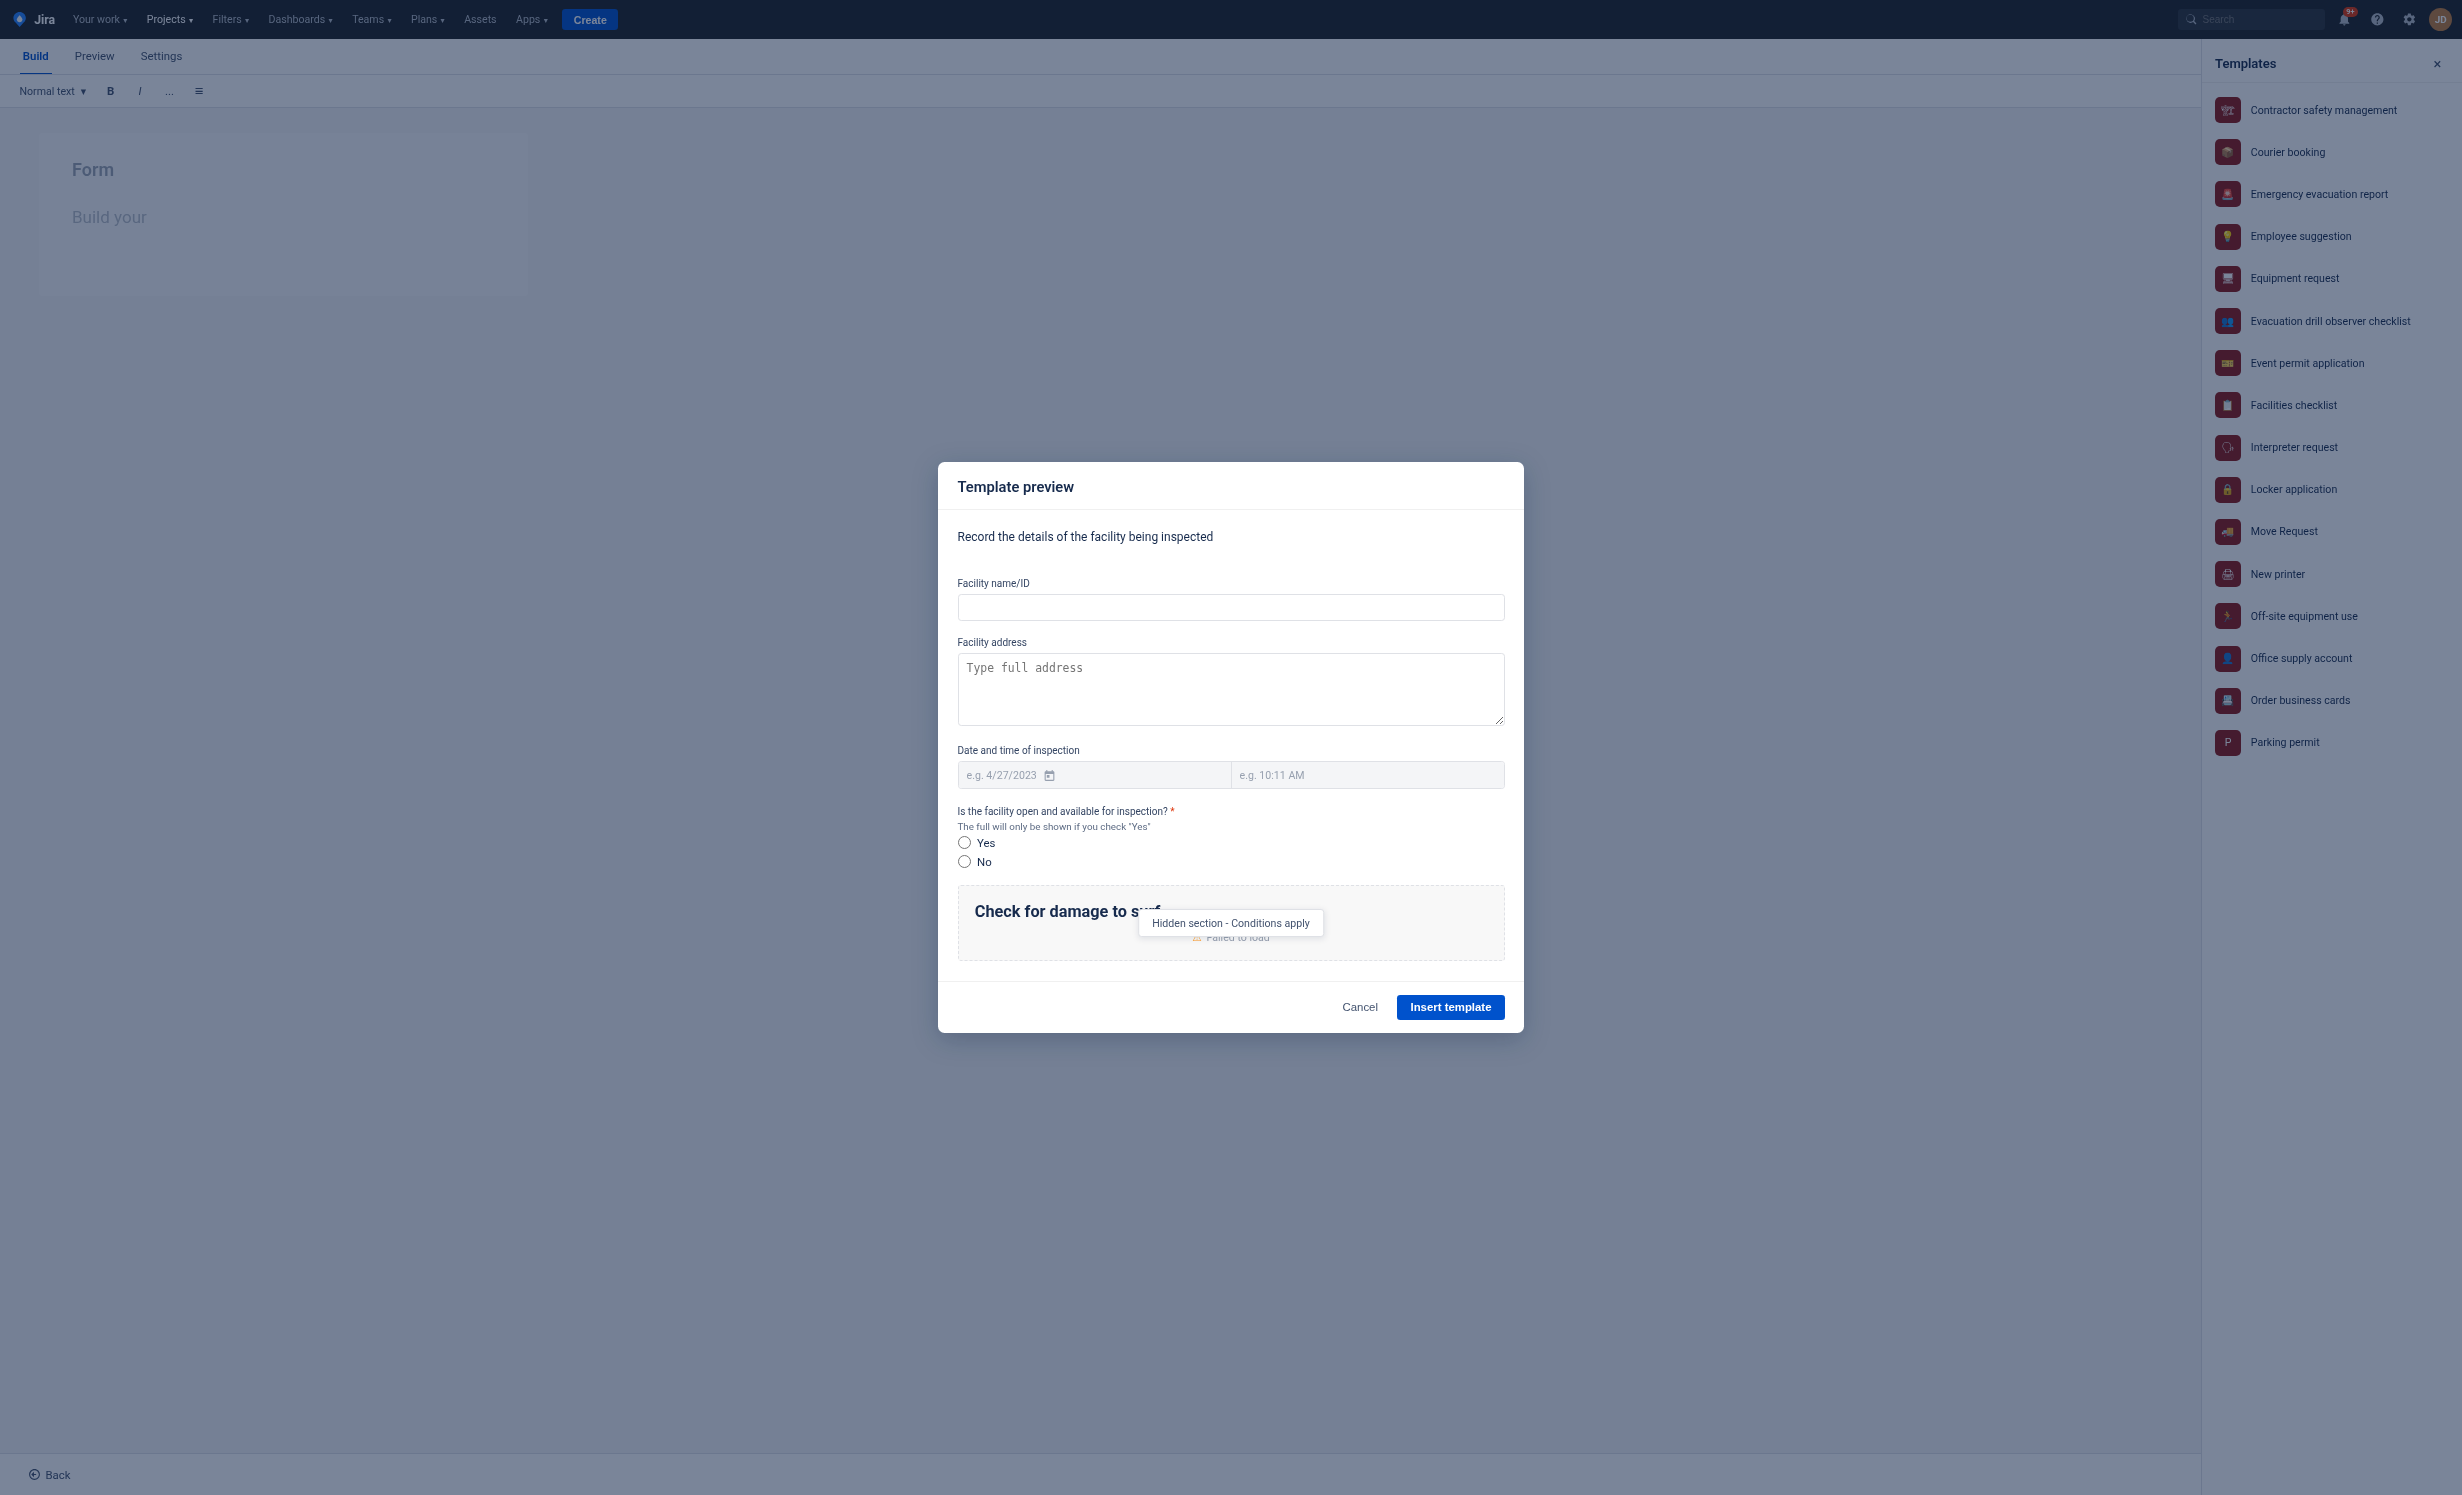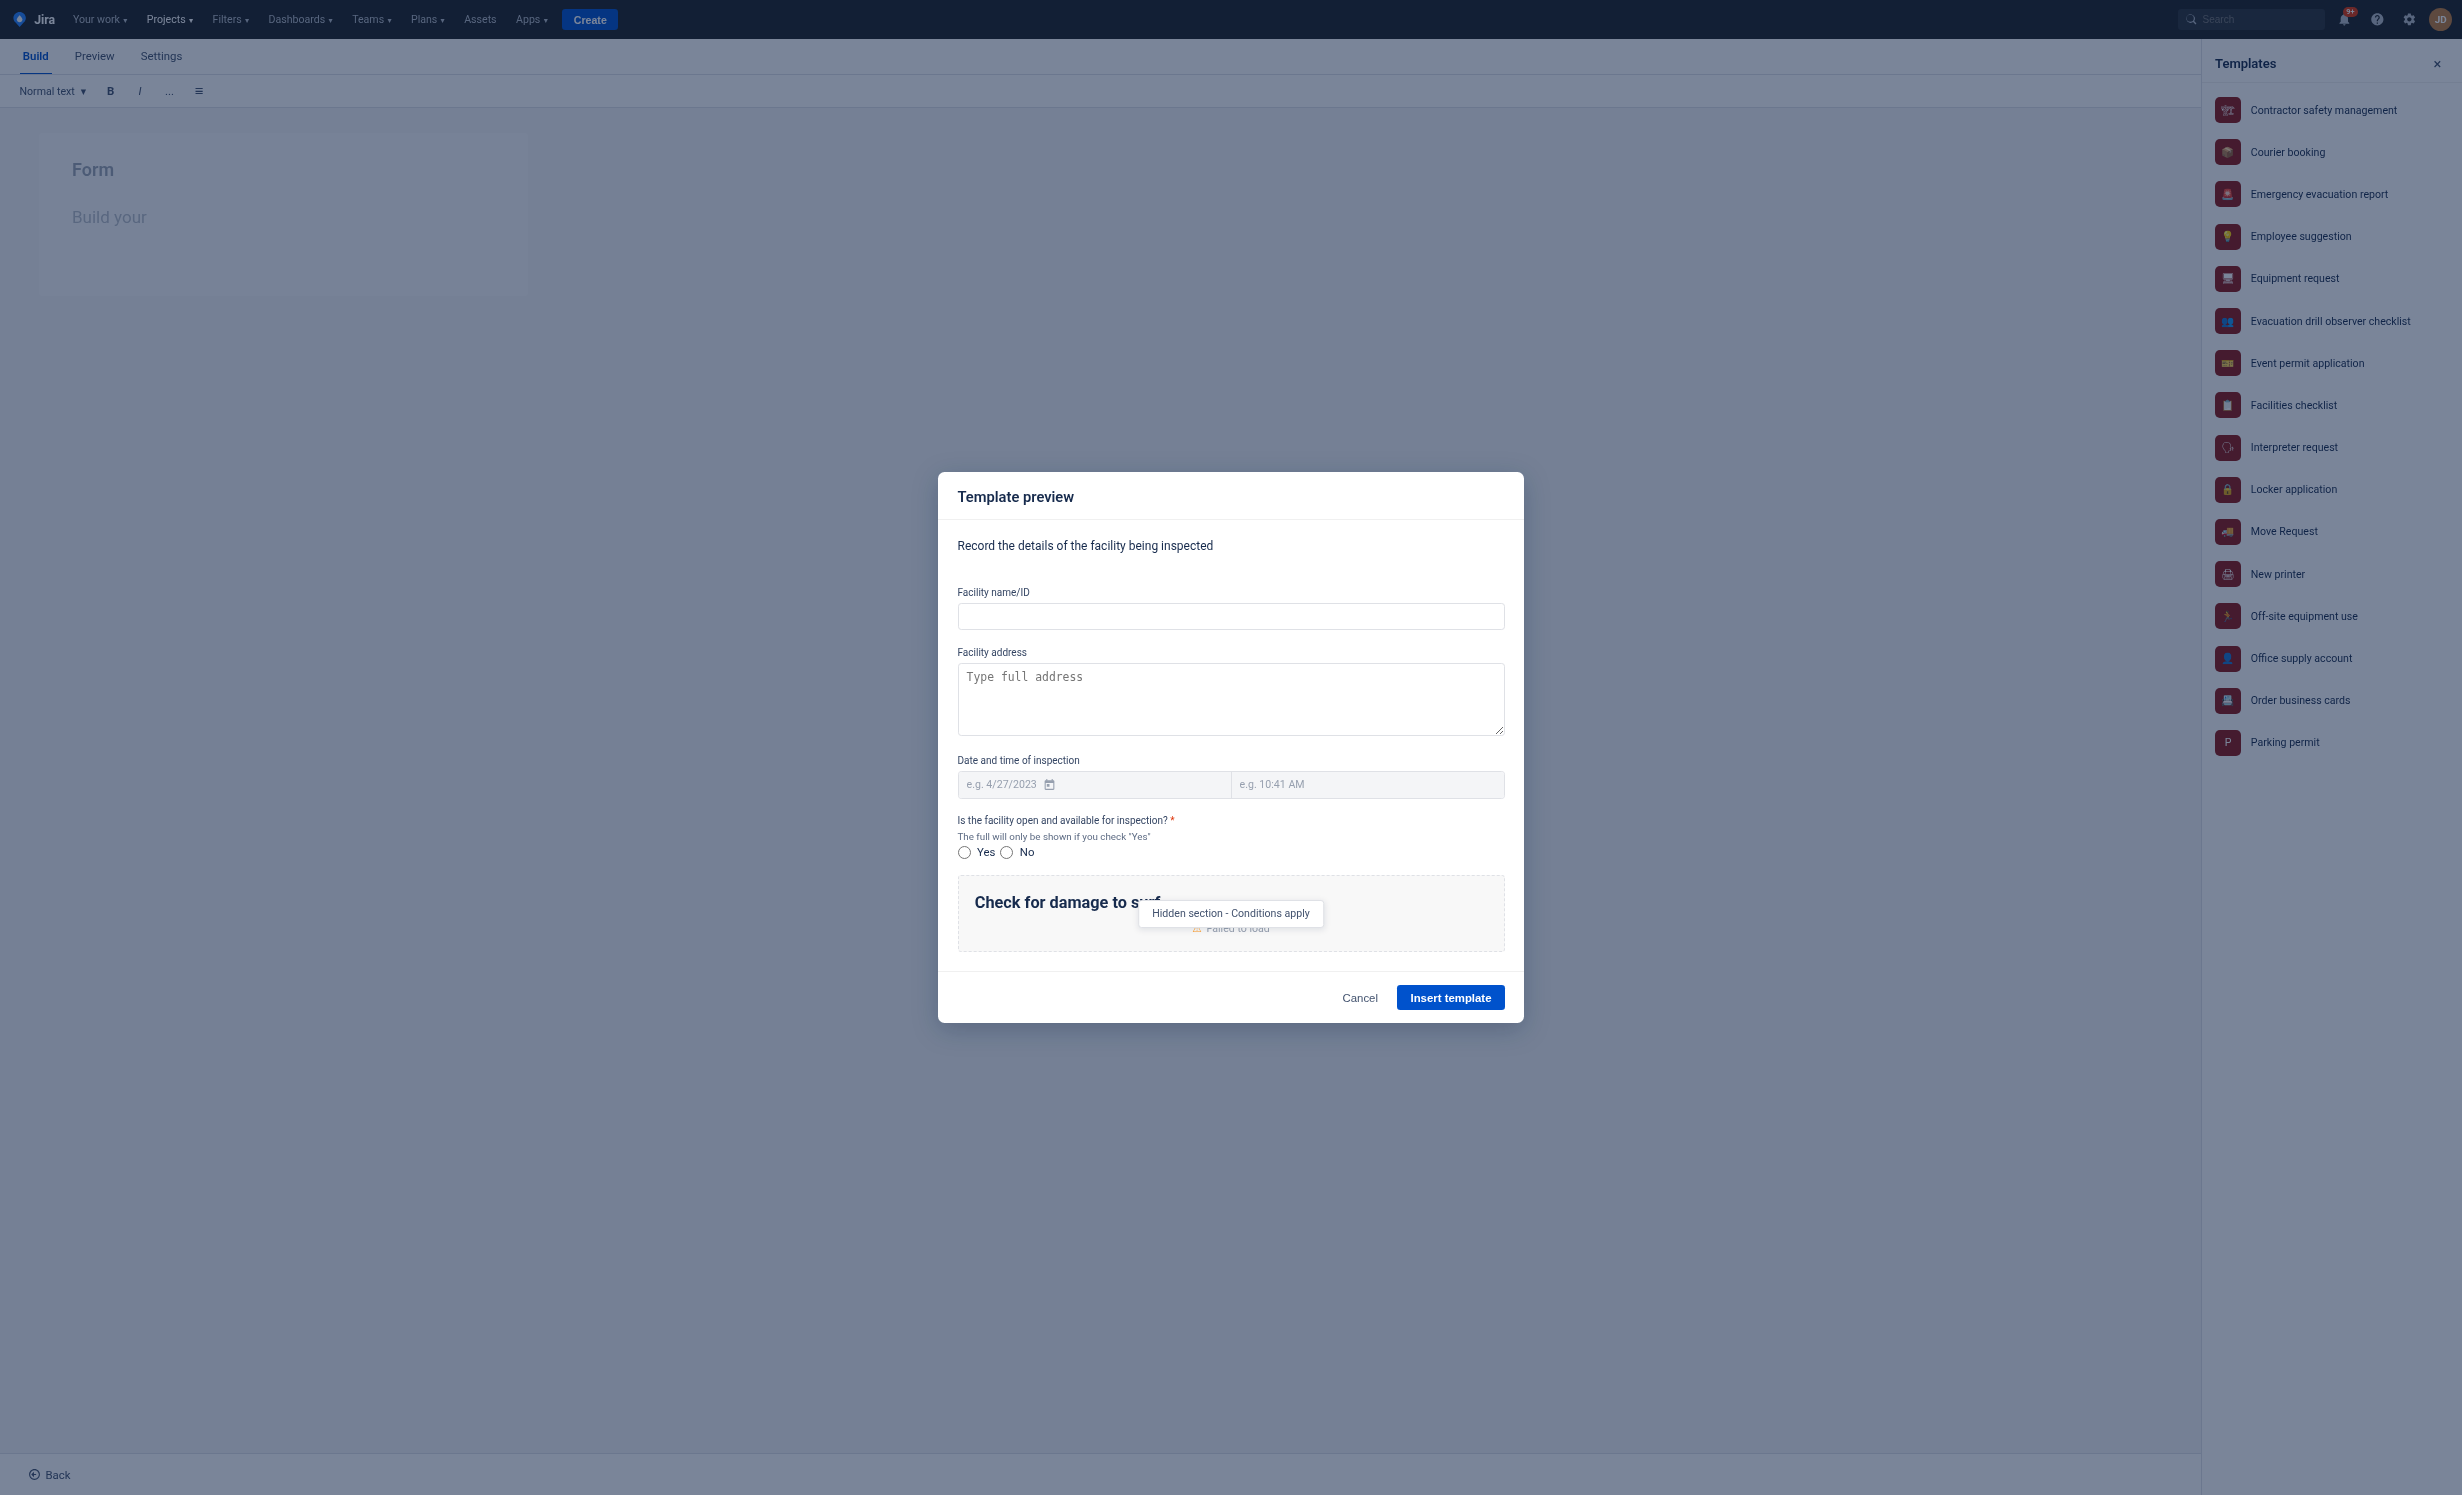--- a/index.html
+++ b/index.html
@@ -268,21 +268,21 @@
       font-size: 10.6px; color: #97a0af;
       display: flex; align-items: center; gap: 6.5px;
       background: #f4f5f7;
     }
     .time-part {
       flex: 1; padding: 6.5px 8.1px;
       font-size: 10.6px; color: #97a0af;
       background: #f4f5f7;
       border-left: 0.8px solid #dfe1e6;
     }
-    .radio-group { display: flex; flex-direction: row; gap: 4.9px; margin-top: 3.3px; }
+    .radio-group { display: flex; flex-direction: column; gap: 4.9px; margin-top: 3.3px; }
     .radio-item { display: flex; align-items: center; gap: 6.5px; font-size: 11.4px; color: #172b4d; }
     .radio-item input[type=radio] { accent-color: #0052cc; }
     .hint-text { font-size: 9.8px; color: #5e6c84; margin-top: 1.6px; }
 
     
     .hidden-section {
       background: #f8f8f8;
       border: 0.8px dashed #dfe1e6;
       border-radius: 3.3px;
       padding: 16.3px;
@@ -640,21 +640,21 @@
       <div class="form-field">
         <label class="form-label">Date and time of inspection</label>
         <div class="date-time-row">
           <div class="date-part">
             <span>e.g. 4/27/2023</span>
             <svg width="13" height="13" viewBox="0 0 24 24" fill="#97a0af">
                 <path d="M19 4h-1V2h-2v2H8V2H6v2H5c-1.1 0-2 .9-2 2v14c0 1.1.9 2 2 2h14c1.1 0 2-.9 2-2V6c0-1.1-.9-2-2-2zm0 16H5V9h14v11zM7 11h5v5H7z"></path>
               </svg>
           </div>
           <div class="time-part">
-            <span>e.g. 10:41 AM</span>
+            <span>e.g. 10:11 AM</span>
           </div>
         </div>
       </div>
 
       <div class="form-field">
         <label class="form-label">
           <span>Is the facility open and available for inspection?</span><span class="required"> *</span>
         </label>
         <div class="hint-text">The full will only be shown if you check "Yes"</div>
         <div class="radio-group">

